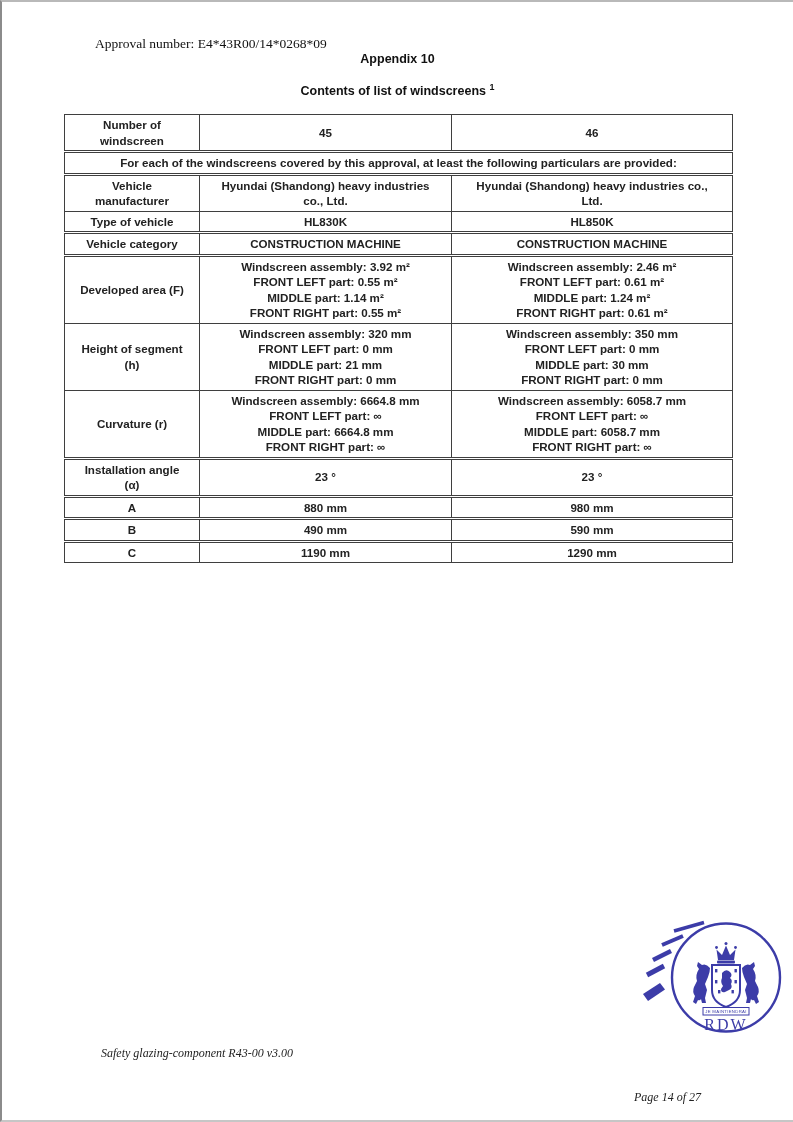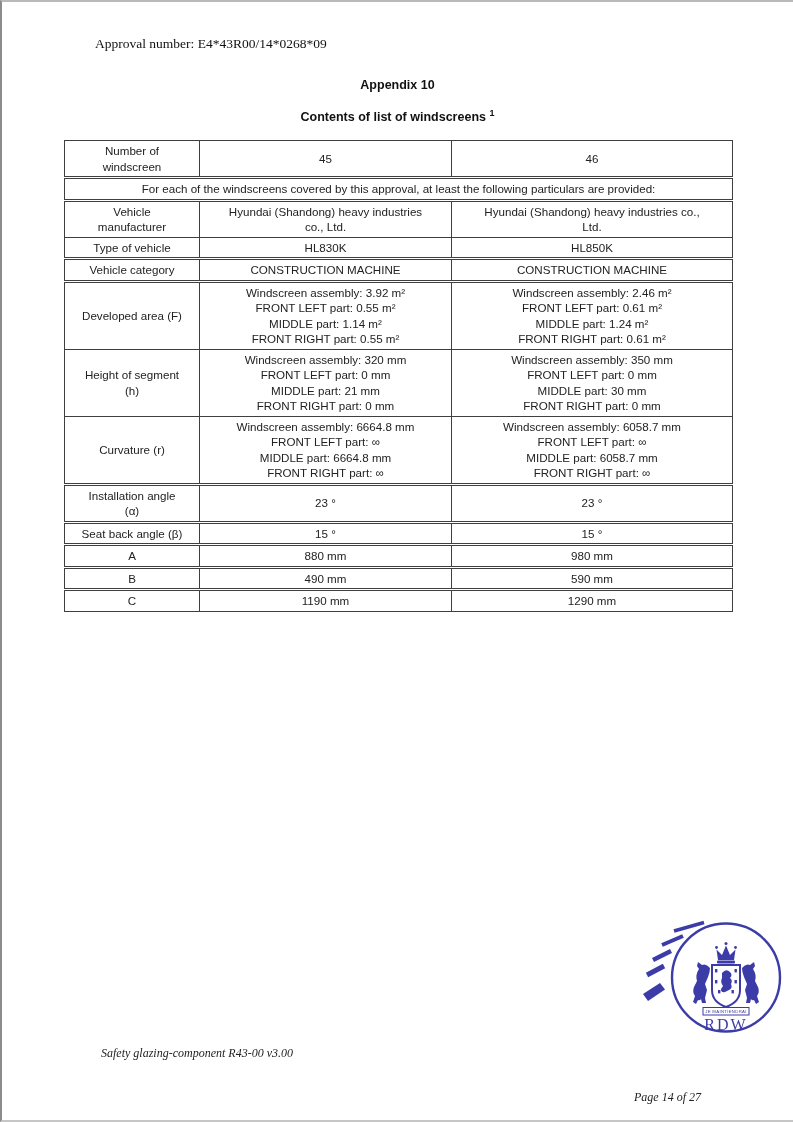--- a/index.html
+++ b/index.html
@@ -11,24 +11,24 @@
     border-bottom:2px solid #c6c6c6;
     font-family:"Liberation Sans","DejaVu Sans",sans-serif;
     color:#1f1f1f;
   }
   .approval{
     margin:34px 0 0 93px;
     font-family:"Liberation Serif","DejaVu Serif",serif;
     font-weight:normal;font-size:13.5px;color:#111;
   }
   .h-center{text-align:center;font-weight:bold;font-size:12.5px;color:#111;}
-  .h-appendix{margin-top:26px;}
+  .h-appendix{}
   .h-contents{margin-top:16px;}
   .h-contents sup{font-size:9px;}
-  .tbl-wrap{margin:16px 0 0 62px;width:669px;}
+  .tbl-wrap{margin:16px 0 0 62px;width:669px;font-weight:bold;}
   table.sec{
     border-collapse:collapse;table-layout:fixed;width:668px;
     font-size:11.6px;line-height:15.5px;color:#222;
   }
   table.sec + table.sec{margin-top:1px;}
   table.sec td{
     border:1px solid #3f3f3f;
     padding:2px 4px;
     text-align:center;
     vertical-align:middle;
@@ -208,34 +208,20 @@
       <td>
         <div>Installation angle</div>
         <div>(α)</div>
       </td>
       <td>23 °</td>
       <td>23 °</td>
     </tr>
   </tbody>
     </table>
 
-  <table class="sec">
-    <colgroup>
-        <col class="c1">
-        <col class="c2">
-        <col class="c3">
-      </colgroup>
-    <tbody>
-        <tr>
-      <td>Seat back angle (β)</td>
-      <td>15 °</td>
-      <td>15 °</td>
-    </tr>
-  </tbody>
-    </table>
 
 
   <table class="sec">
     <colgroup>
         <col class="c1">
         <col class="c2">
         <col class="c3">
       </colgroup>
     <tbody>
         <tr>

